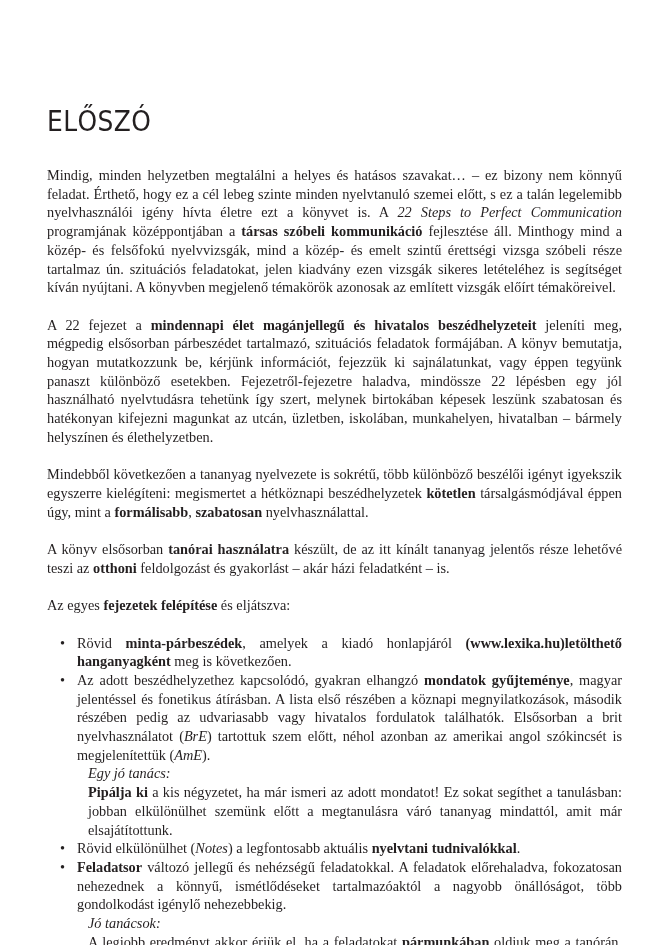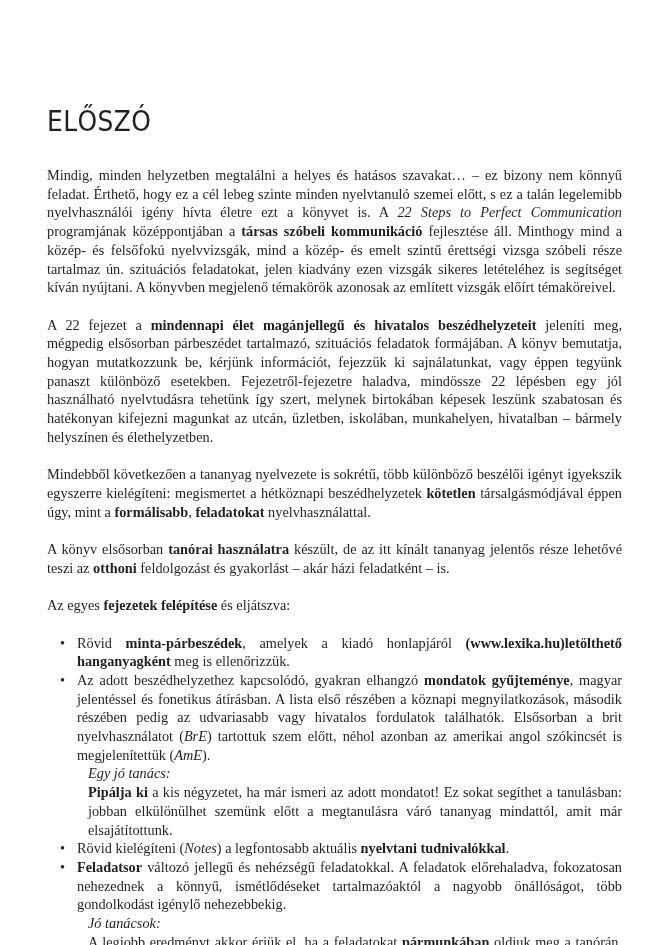--- a/index.html
+++ b/index.html
@@ -30,40 +30,40 @@
 <body>
 
 <div class="page">
   <h1 class="title">ELŐSZÓ</h1>
 
   <div class="body-text">
     <p><span>Mindig, minden helyzetben megtalálni a helyes és hatásos szavakat… – ez bizony nem könnyű feladat. Érthető, hogy ez a cél lebeg szinte minden nyelvtanuló szemei előtt, s ez a talán legelemibb nyelvhasználói igény hívta életre ezt a könyvet is. A </span><i>22 Steps to Perfect Communication</i><span> programjának középpontjában a </span><b>társas szóbeli kommunikáció</b><span> fejlesztése áll. Minthogy mind a közép- és felsőfokú nyelvvizsgák, mind a közép- és emelt szintű érettségi vizsga szóbeli része tartalmaz ún. szituációs feladatokat, jelen kiadvány ezen vizsgák sikeres letételéhez is segítséget kíván nyújtani. A könyvben megjelenő témakörök azonosak az említett vizsgák előírt témaköreivel.</span></p>
 
     <p><span>A 22 fejezet a </span><b>mindennapi élet magánjellegű és hivatalos beszédhelyzeteit</b><span> jeleníti meg, mégpedig elsősorban párbeszédet tartalmazó, szituációs feladatok formájában. A könyv bemutatja, hogyan mutatkozzunk be, kérjünk információt, fejezzük ki sajnálatunkat, vagy éppen tegyünk panaszt különböző esetekben. Fejezetről-fejezetre haladva, mindössze 22 lépésben egy jól használható nyelvtudásra tehetünk így szert, melynek birtokában képesek leszünk szabatosan és hatékonyan kifejezni magunkat az utcán, üzletben, iskolában, munkahelyen, hivatalban – bármely helyszínen és élethelyzetben.</span></p>
 
-    <p><span>Mindebből következően a tananyag nyelvezete is sokrétű, több különböző beszélői igényt igyekszik egyszerre kielégíteni: megismertet a hétköznapi beszédhelyzetek </span><b>kötetlen</b><span> társalgásmódjával éppen úgy, mint a </span><b>formálisabb</b><span>, </span><b>feladatokat</b><span> nyelvhasználattal.</span></p>
+    <p><span>Mindebből következően a tananyag nyelvezete is sokrétű, több különböző beszélői igényt igyekszik egyszerre kielégíteni: megismertet a hétköznapi beszédhelyzetek </span><b>kötetlen</b><span> társalgásmódjával éppen úgy, mint a </span><b>formálisabb</b><span>, </span><b>szabatosan</b><span> nyelvhasználattal.</span></p>
 
     <p><span>A könyv elsősorban </span><b>tanórai használatra</b><span> készült, de az itt kínált tananyag jelentős része lehetővé teszi az </span><b>otthoni</b><span> feldolgozást és gyakorlást – akár házi feladatként – is.</span></p>
 
     <p><span>Az egyes </span><b>fejezetek felépítése</b><span> és eljátszva:</span></p>
 
     <ul class="bullets">
       <li>
         <span class="bullet">•</span>
-        <span>Rövid </span><b>minta-párbeszédek</b><span>, amelyek a kiadó honlapjáról </span><b>(www.lexika.hu)letölthető hanganyagként</b><span> meg is ellenőrizzük.</span>
+        <span>Rövid </span><b>minta-párbeszédek</b><span>, amelyek a kiadó honlapjáról </span><b>(www.lexika.hu)letölthető hanganyagként</b><span> meg is következően.</span>
       </li>
       <li>
         <span class="bullet">•</span>
         <span>Az adott beszédhelyzethez kapcsolódó, gyakran elhangzó </span><b>mondatok gyűjteménye</b><span>, magyar jelentéssel és fonetikus átírásban. A lista első részében a köznapi megnyilatkozások, második részében pedig az udvariasabb vagy hivatalos fordulatok találhatók. Elsősorban a brit nyelvhasználatot (</span><i>BrE</i><span>) tartottuk szem előtt, néhol azonban az amerikai angol szókincsét is megjelenítettük (</span><i>AmE</i><span>).</span>
         <span class="advice-head">Egy jó tanács:</span>
         <span class="advice-body"><b>Pipálja ki</b><span> a kis négyzetet, ha már ismeri az adott mondatot! Ez sokat segíthet a tanulásban: jobban elkülönülhet szemünk előtt a megtanulásra váró tananyag mindattól, amit már elsajátítottunk.</span></span>
       </li>
       <li>
         <span class="bullet">•</span>
-        <span>Rövid kielégíteni (</span><i>Notes</i><span>) a legfontosabb aktuális </span><b>nyelvtani tudnivalókkal</b><span>.</span>
+        <span>Rövid elkülönülhet (</span><i>Notes</i><span>) a legfontosabb aktuális </span><b>nyelvtani tudnivalókkal</b><span>.</span>
       </li>
       <li>
         <span class="bullet">•</span>
         <b>Feladatsor</b><span> változó jellegű és nehézségű feladatokkal. A feladatok előrehaladva, fokozatosan nehezednek a könnyű, ismétlődéseket tartalmazóaktól a nagyobb önállóságot, több gondolkodást igénylő nehezebbekig.</span>
         <span class="advice-head">Jó tanácsok:</span>
         <span class="advice-body"><span>A legjobb eredményt akkor érjük el, ha a feladatokat </span><b>pármunkában</b><span> oldjuk meg a tanórán, illetve az otthon elvégzetteket pármunkában eljátszva ellenőrizzük.</span></span>
       </li>
     </ul>
   </div>
 </div>

